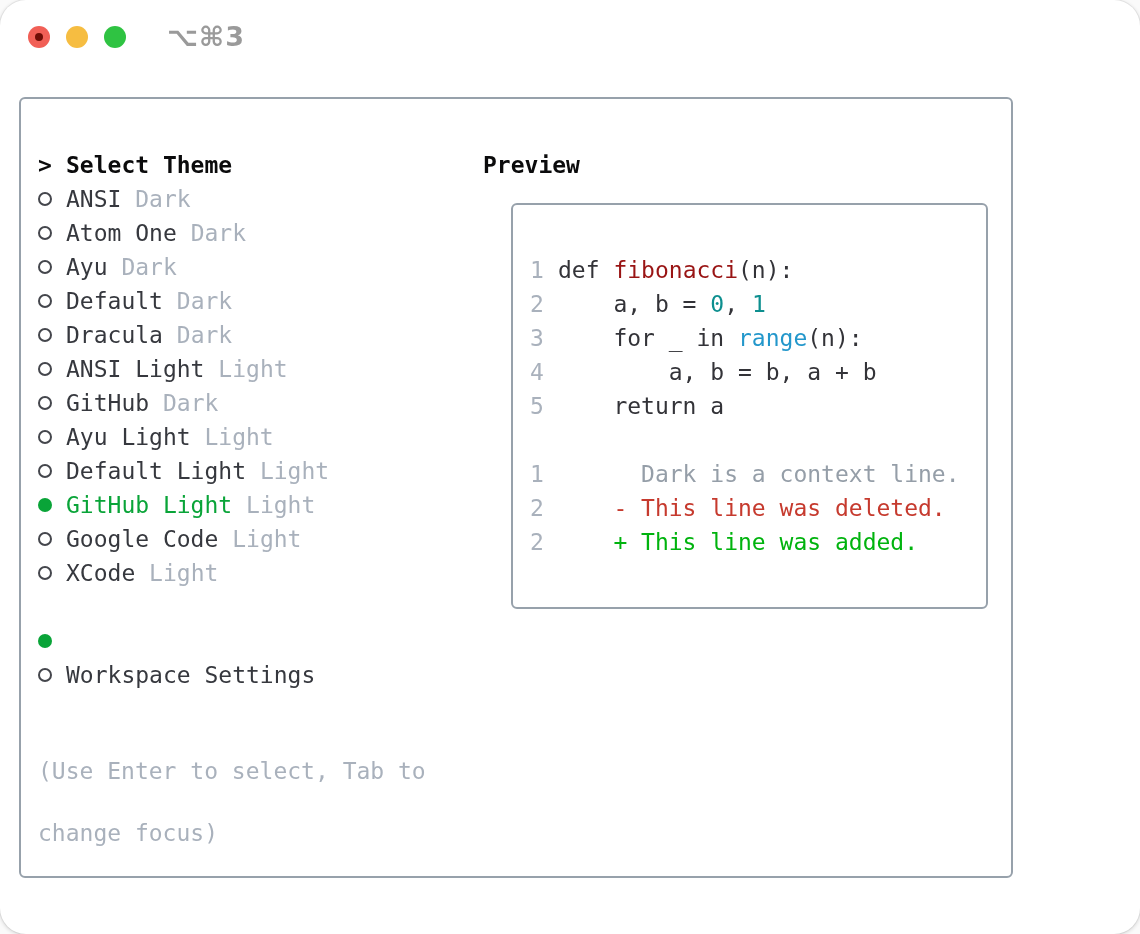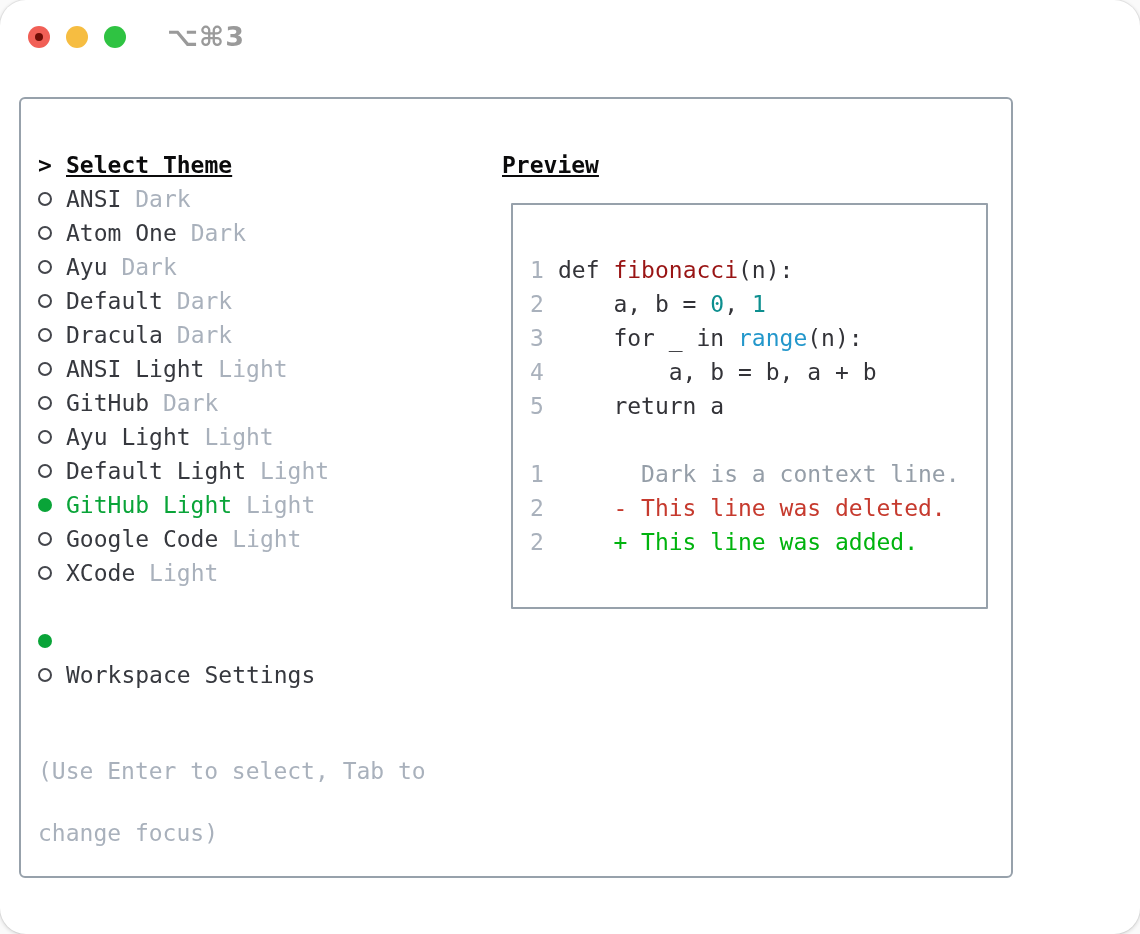--- a/index.html
+++ b/index.html
@@ -93,40 +93,39 @@
     border: none;
     background: var(--selected-green);
   }
   .prompt {
     font-weight: bold;
     color: #0b0b0c;
   }
   .section-header {
     font-weight: bold;
     color: #0b0b0c;
-    text-decoration: underline;
   }
   .apply-header { color: #111216; }
   .tname   { color: var(--item-text); }
   .tvariant{ color: var(--muted); }
   .theme-row.selected .tname { color: var(--selected-green); }
   .opt-label { color: var(--item-text); }
   .apply-row.selected .opt-label { color: var(--selected-green); }
   .help-line { color: var(--muted); margin-top: 28px; }
   
   .preview-header {
     position: absolute;
-    left: 481px; top: 49px;
+    left: 462px; top: 49px;
   }
   .preview-box {
     position: absolute;
     left: 490px; top: 104px;
     width: 477px; height: 406px;
     border: 2px solid var(--panel-border);
-    border-radius: 1px;
+    border-radius: 6px;
     box-sizing: border-box;
     padding: 48px 0 0 17px;
     background: #ffffff;
     overflow: hidden;
   }
   .cl { white-space: pre; height: 34px; line-height: 34px; font-size: 23px; }
   .ln {
     display: inline-block;
     width: 28px;
     color: var(--lineno);

